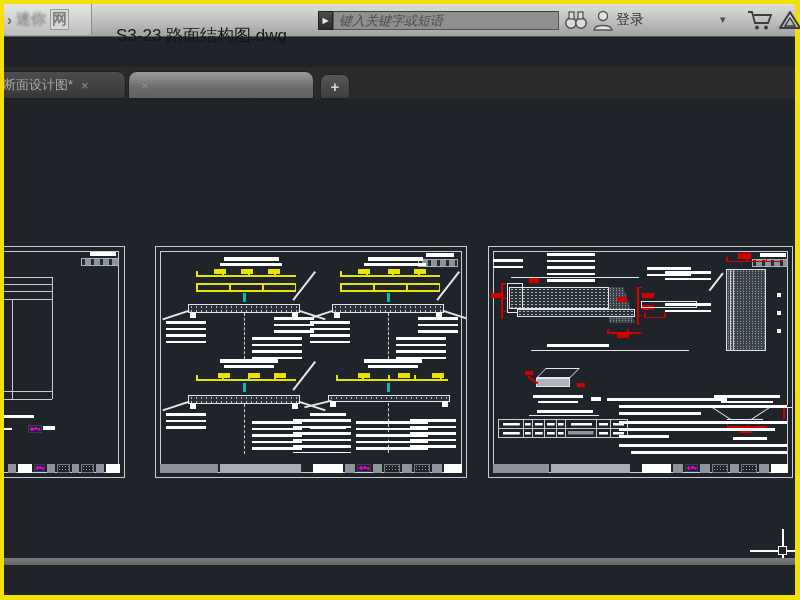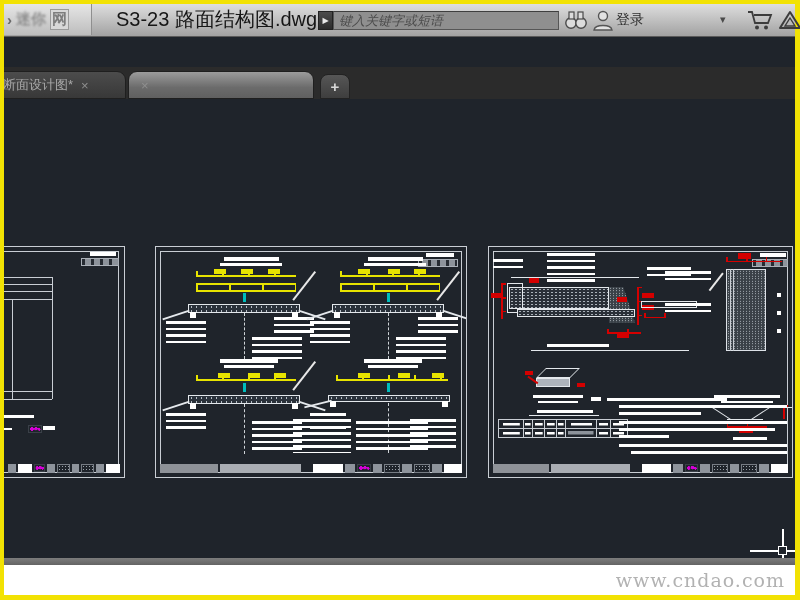--- a/index.html
+++ b/index.html
@@ -10,22 +10,22 @@
   
   .titlebar{position:absolute;left:0;top:0;width:791px;height:32px;
     background:linear-gradient(#dedede,#b4b4b4 70%,#a2a2a2);border-bottom:1px solid #5a5a5a;}
   .logo{position:absolute;left:0;top:0;width:88px;height:31px;
     background:linear-gradient(#e6e6e6,#bdbdbd);border-right:1px solid #8f8f8f;
     display:flex;align-items:center;gap:4px;padding-left:3px;box-sizing:border-box;}
   .logo .chev{color:#6a6a6a;font-size:15px;font-weight:bold;}
   .logo .blur{color:#8f8f8f;font-size:15px;filter:blur(1.3px);font-weight:bold;}
   .logo .net{color:#7d7d7d;font-size:15px;font-weight:bold;border:1px solid #9a9a9a;
     padding:0 1px;background:#d8d8d8;}
-  .fname{position:absolute;left:112px;top:0;height:31px;line-height:31px;
-    font-size:20px;color:#161616;}
+  .fname{position:absolute;left:112px;top:16px;height:31px;line-height:31px;
+    font-size:17px;color:#161616;}
   .sarrow{position:absolute;left:314px;top:7px;width:15px;height:19px;
     background:linear-gradient(#4c4c4c,#2c2c2c);color:#e8e8e8;font-size:8px;
     display:flex;align-items:center;justify-content:center;border:1px solid #222;box-sizing:border-box;}
   .sinput{position:absolute;left:329px;top:7px;width:226px;height:19px;box-sizing:border-box;
     background:#8f8f8f;border:1px solid #565656;border-top-color:#3f3f3f;
     font-size:13px;color:#464646;padding:0 5px;outline:none;font-family:"Liberation Sans",sans-serif;}
   .sinput::placeholder{color:#4c4c4c;font-style:italic;}
   .ticon{position:absolute;top:5px;width:24px;height:22px;}
   .login{position:absolute;left:612px;top:0;height:31px;line-height:31px;font-size:14px;color:#2e2e2e;}
   .caret{position:absolute;left:716px;top:0;height:31px;line-height:31px;color:#4a4a4a;font-size:11px;}
@@ -406,14 +406,13 @@
         <div class="wb2"></div>
       </div>
     </div>
 
     <div class="ch-h"></div>
     <div class="ch-v"></div>
     <div class="pickbox"></div>
   </div>
 
   <div class="scrollstrip"></div>
-  <div class="wmstrip">www.cndao.com</div>
 </div>
 
 </body></html>

